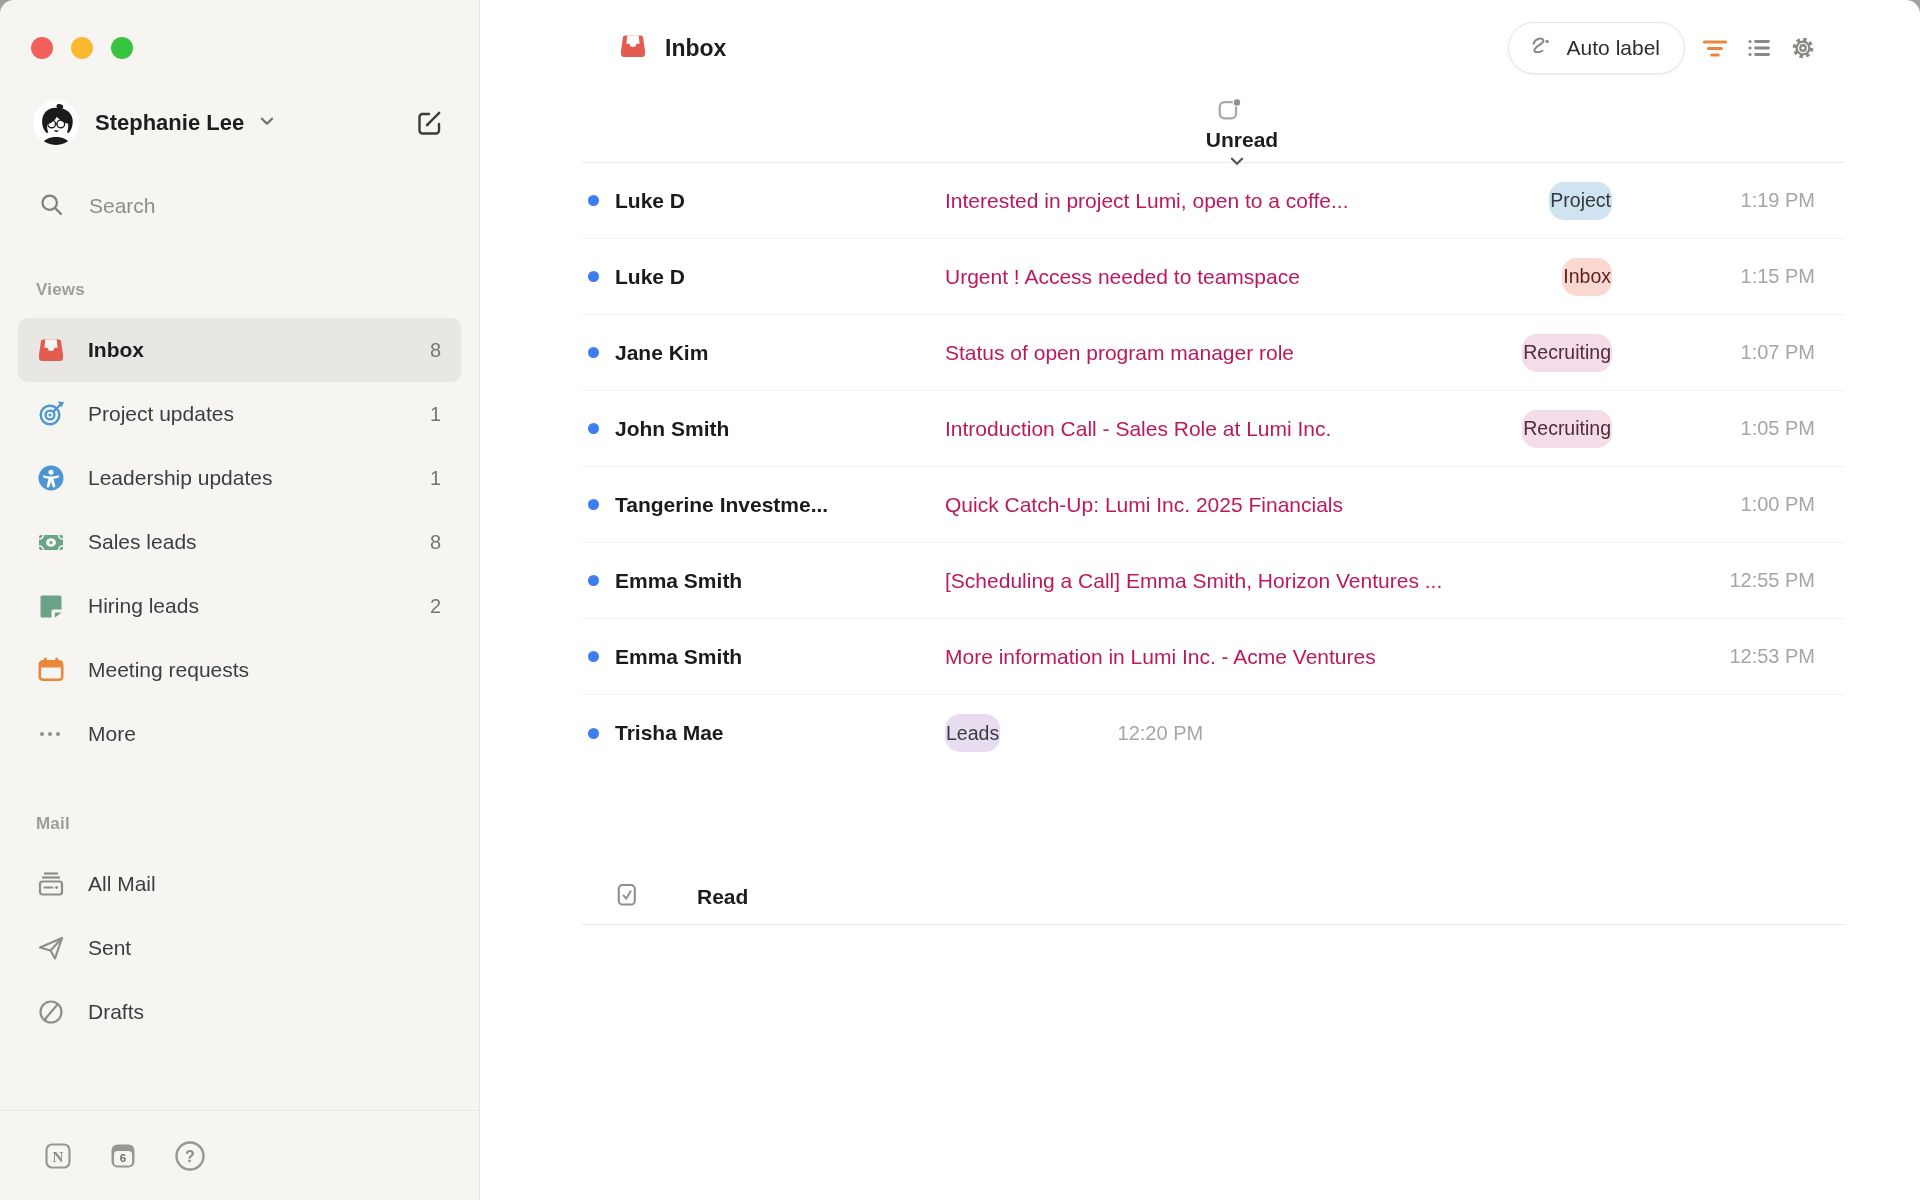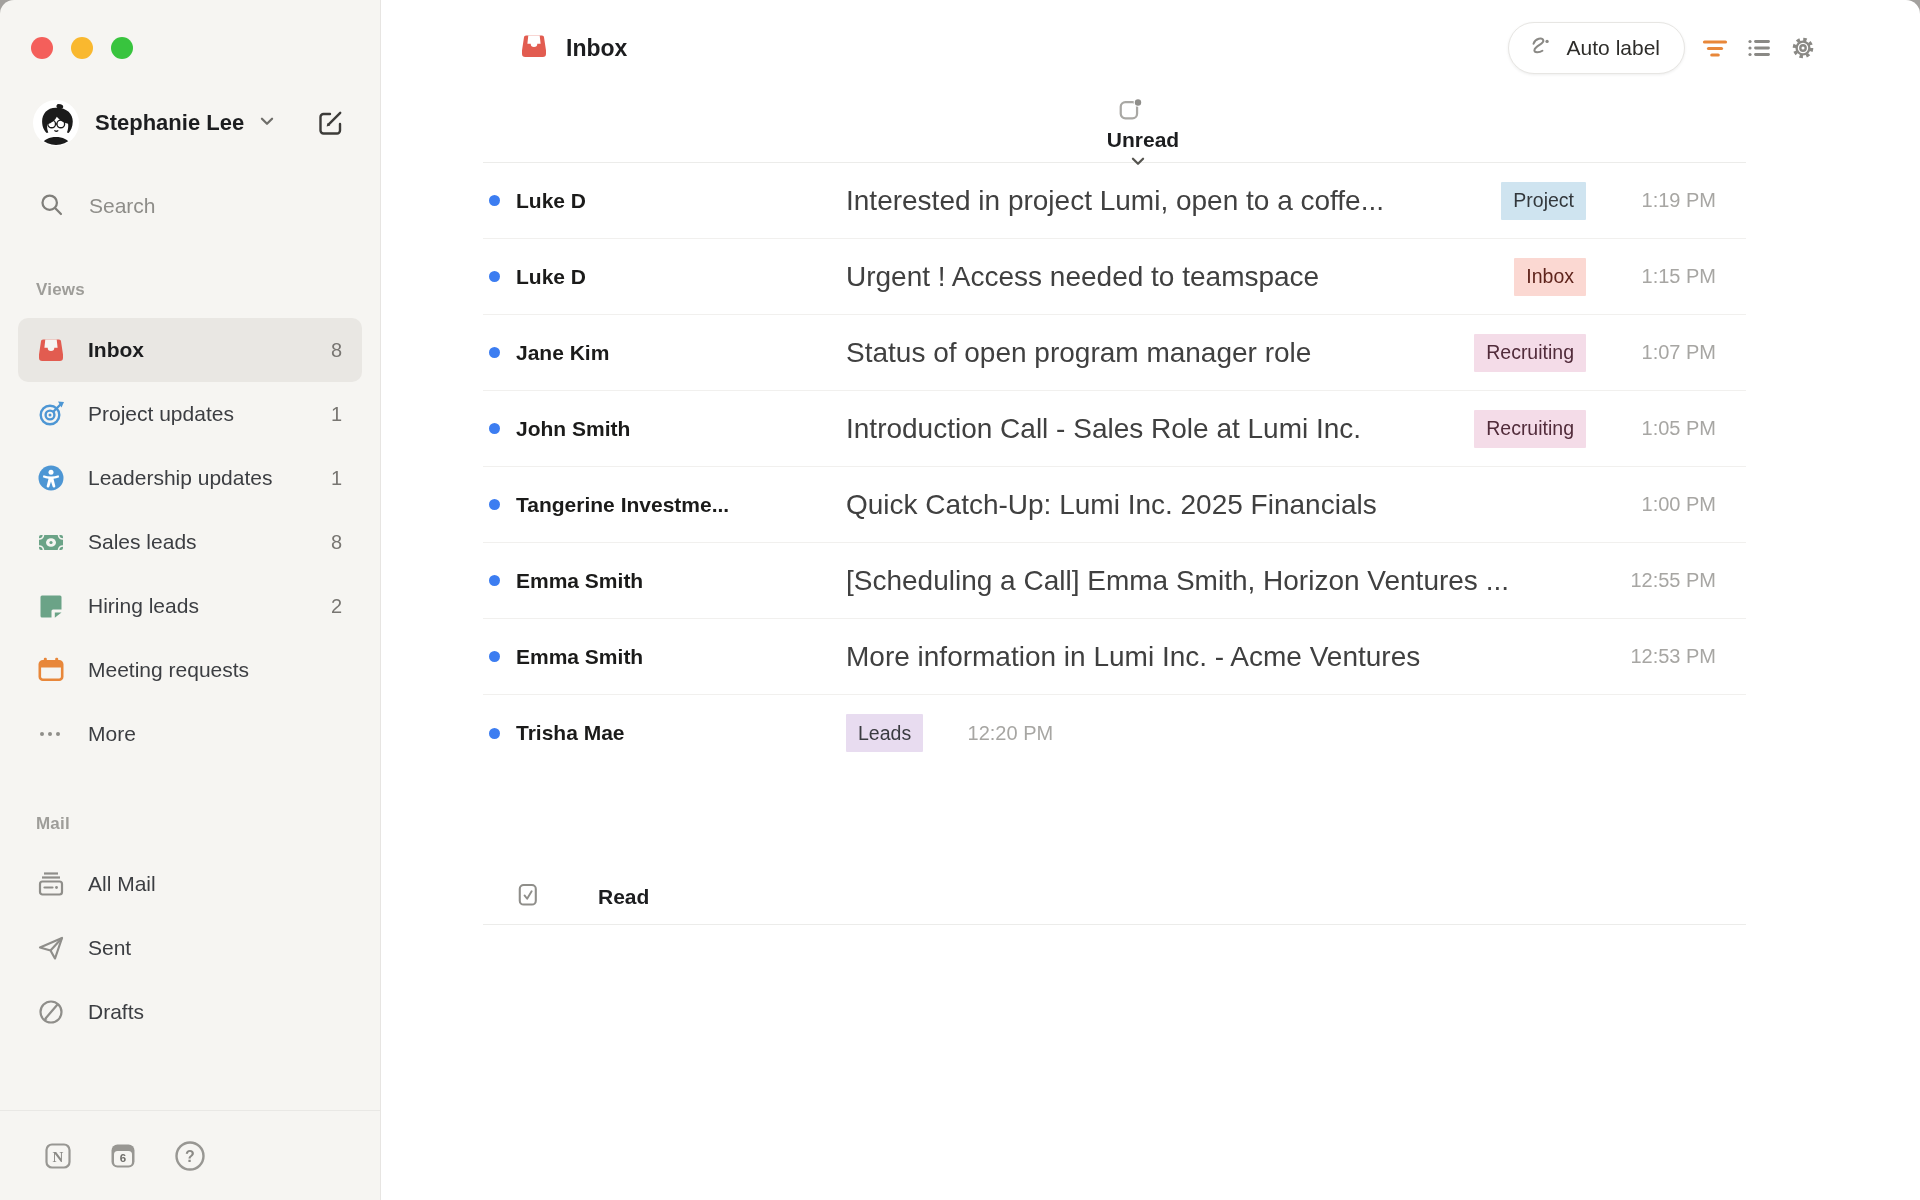--- a/index.html
+++ b/index.html
@@ -1,21 +1,21 @@
 <!DOCTYPE html>
 <html><head>
 <meta charset="utf-8">
 <style>
   * { margin:0; padding:0; box-sizing:border-box; }
   html,body { width:1920px; height:1200px; }
   body { background:#a3a19e; font-family:"Liberation Sans","DejaVu Sans",sans-serif; color:#1e1f21; }
   .window { width:1920px; height:1200px; display:flex; border-radius:14px 14px 0 0; overflow:hidden; }
 
   
-  .sidebar { width:381px; flex-shrink:0; background:#f6f5f2; border-right:1px solid #e7e5e2; position:relative; }
+  .sidebar { width:480px; flex-shrink:0; background:#f6f5f2; border-right:1px solid #e7e5e2; position:relative; }
   .traffic { display:flex; gap:18px; padding:37px 0 0 31px; }
   .traffic span { width:22px; height:22px; border-radius:50%; display:block; }
   .tl-close{ background:#f45f5b; } .tl-min{ background:#f9b82f; } .tl-zoom{ background:#38c43e; }
 
   .user-row { display:flex; align-items:center; margin-top:38px; padding:0 35px 0 33px; height:52px; }
   .avatar { width:46px; height:46px; border-radius:50%; overflow:hidden; flex-shrink:0; background:#fff; }
   .user-name { margin-left:16px; font-size:22px; font-weight:700; color:#1d1e20; cursor:pointer; }
   .user-chevron { margin-left:14px; cursor:pointer; }
   .compose-btn { margin-left:auto; background:none; border:none; cursor:pointer; display:flex; }
 
@@ -54,22 +54,22 @@
   .list-header .lbl { margin-left:24px; font-size:21px; font-weight:700; color:#1c1d1f; }
   .list-header.unread { height:67px; padding-left:33px;flex-direction:column; }
   .list-header.read { height:56px; margin-top:98px; padding-left:32px;gap:33px; }
   .list-header .chev { margin-left:14px; }
 
   .email-list { margin-left:102px; width:1263px; }
   .email-row { height:76px; display:flex; align-items:center; padding:0 30px 0 6px; border-bottom:1px solid #f1f0ee; cursor:pointer; }
   .email-row:last-child { border-bottom:none; }
   .unread-dot { width:11px; height:11px; border-radius:50%; background:#3c7df1; margin-right:16px; flex-shrink:0; }
   .sender { width:330px; font-size:21px; font-weight:700; color:#1b1b1a; white-space:nowrap; overflow:hidden; }
-  .subject { flex:1; font-size:28px; color:#404040; white-space:nowrap; overflow:hidden; }
-  .tag { height:38px; display:flex; align-items:center; padding:0 12px; border-radius:1px; font-size:19.5px; white-space:nowrap; }
+  .subject { flex:1; font-size:21px; color:#be185d; white-space:nowrap; overflow:hidden; }
+  .tag { height:38px; display:flex; align-items:center; padding:0 1px; border-radius:15px; font-size:19.5px; margin-right:73px; white-space:nowrap; }
   .time { width:130px; text-align:right; font-size:20px; color:#a7a6a3; flex-shrink:0; }
 </style>
 </head>
 <body>
 
 <div class="window">
 
   <aside class="sidebar">
 
     <div class="traffic">

